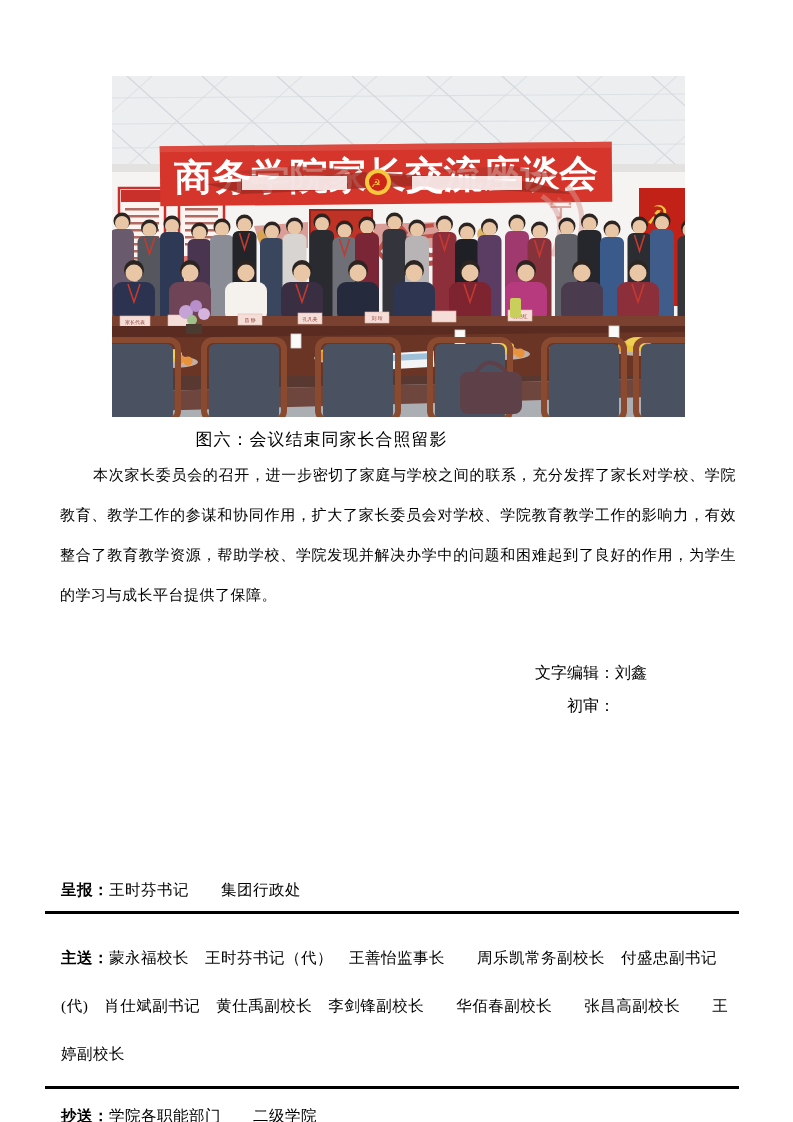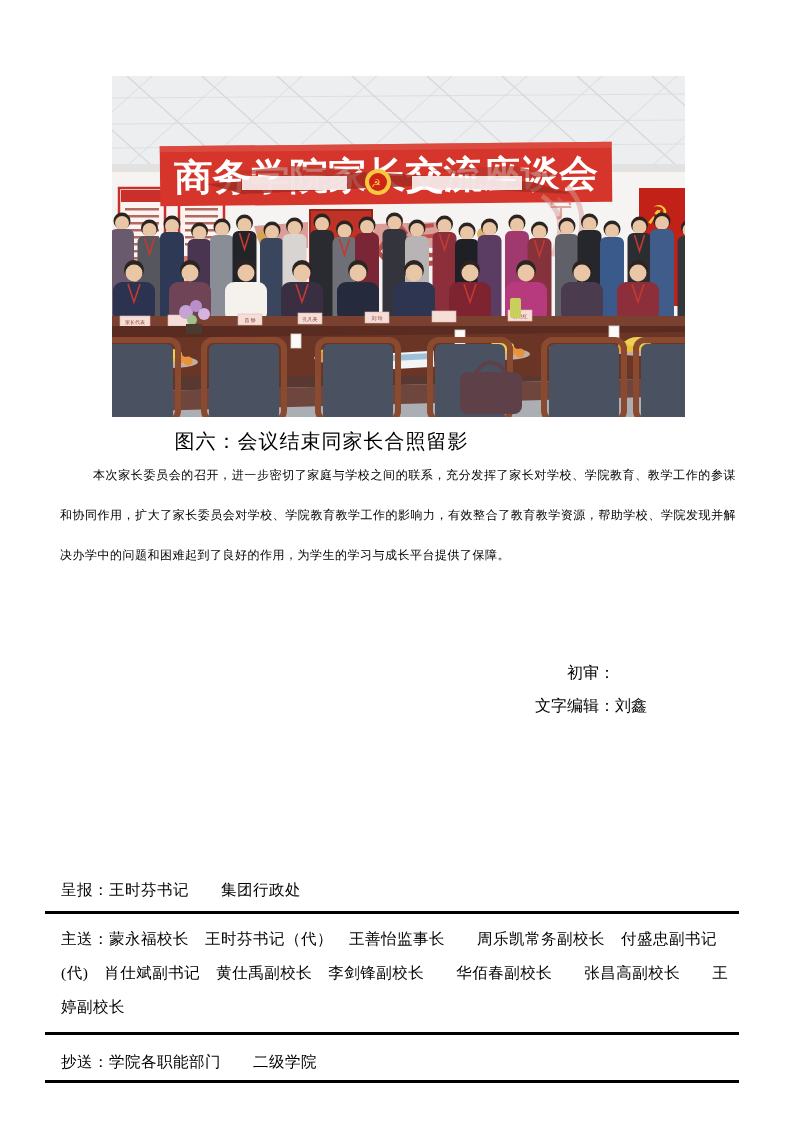--- a/index.html
+++ b/index.html
@@ -6,37 +6,37 @@
   .page{
     position:relative;width:793px;height:1122px;margin:0 auto;
     background:#ffffff;overflow:hidden;
     font-family:"Liberation Serif","DejaVu Serif",serif;color:#000;
   }
   
   .photo{position:absolute;left:112px;top:76px;width:573px;height:341px;overflow:hidden;background:#e9ebee;}
   .photo svg{display:block;}
   
   .caption{position:absolute;left:0;top:428px;width:643px;text-align:center;
-    font-size:20px;letter-spacing:1px;}
+    font-size:17px;letter-spacing:1px;}
   
   .bodytext{position:absolute;left:60px;top:455px;width:676px;
-    font-size:12px;line-height:40px;text-align:justify;text-justify:inter-ideograph;
+    font-size:15px;line-height:40px;text-align:justify;text-justify:inter-ideograph;
     text-indent:33px;letter-spacing:0.5px;}
   
   .credits{position:absolute;left:535px;top:656px;font-size:16px;line-height:33px;}
   .credits .cr-line{white-space:nowrap;}
   .credits .indent{padding-left:32px;}
   
   .footer{position:absolute;left:45px;top:872px;width:694px;
     font-size:15.5px;letter-spacing:0.5px;}
   .f-row{padding-left:16px;}
-  .f-label{font-weight:400;}
+  .f-label{font-weight:700;}
   .f-line1{line-height:24px;padding-top:6px;padding-bottom:9px;}
   .hr{border:0;border-top:3px solid #000;margin:0;height:0;}
-  .f-main{line-height:34px;padding-top:8px;padding-bottom:8px;padding-left:16px;text-indent:0;}
+  .f-main{line-height:48px;padding-top:20px;padding-bottom:8px;padding-left:16px;text-indent:0;}
   .f-line3{line-height:24px;padding-top:7px;padding-bottom:6px;margin-top:8px;}
 </style>
 </head>
 <body>
 
 <div class="page">
 
   <figure class="photo" style="margin:0">
     <svg width="573" height="341" viewBox="0 0 573 341" xmlns="http://www.w3.org/2000/svg">
 
@@ -453,22 +453,22 @@
         <rect x="348" y="296" width="62" height="42" rx="8" fill="#000" opacity="0.12"></rect>
       </g>
     </svg>
   </figure>
 
   <div class="caption">图六：会议结束同家长合照留影</div>
 
   <p class="bodytext" style="margin:0">本次家长委员会的召开，进一步密切了家庭与学校之间的联系，充分发挥了家长对学校、学院教育、教学工作的参谋和协同作用，扩大了家长委员会对学校、学院教育教学工作的影响力，有效整合了教育教学资源，帮助学校、学院发现并解决办学中的问题和困难起到了良好的作用，为学生的学习与成长平台提供了保障。</p>
 
   <div class="credits">
+    <div class="cr-line"><span>文字编辑：</span><span>刘鑫</span></div>
     <div class="cr-line indent">初审：</div>
-    <div class="cr-line"><span>文字编辑：</span><span>刘鑫</span></div>
   </div>
 
   <div class="footer">
     <div class="f-row f-line1">
       <span class="f-label">呈报：</span><span>王时芬书记　　集团行政处</span>
     </div>
     <hr class="hr">
     <div class="f-main">
       <span class="f-label">主送：</span><span>蒙永福校长　王时芬书记（代）　王善怡监事长　　周乐凯常务副校长　付盛忠副书记(代)　肖仕斌副书记　黄仕禹副校长　李剑锋副校长　　华佰春副校长　　张昌高副校长　　王婷副校长</span>
     </div>

